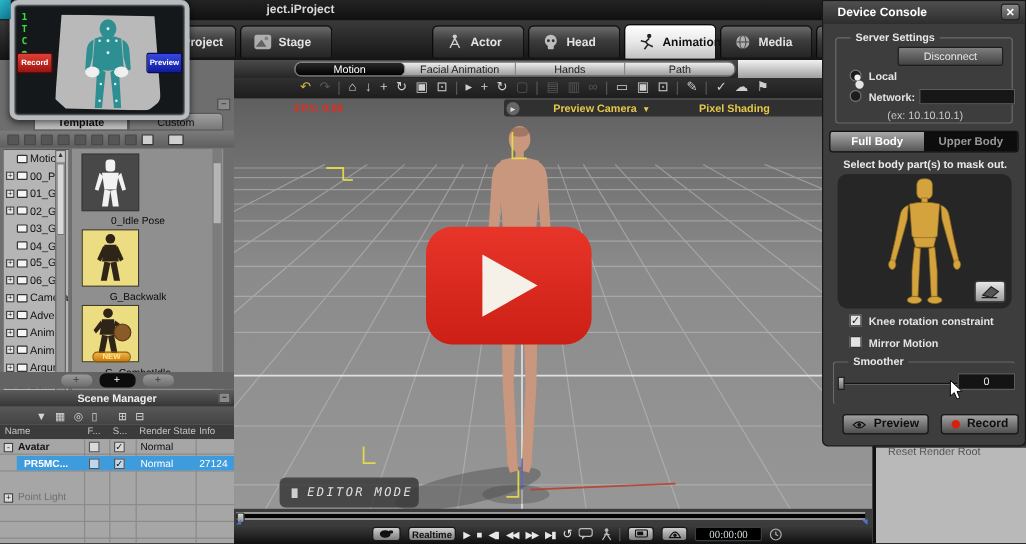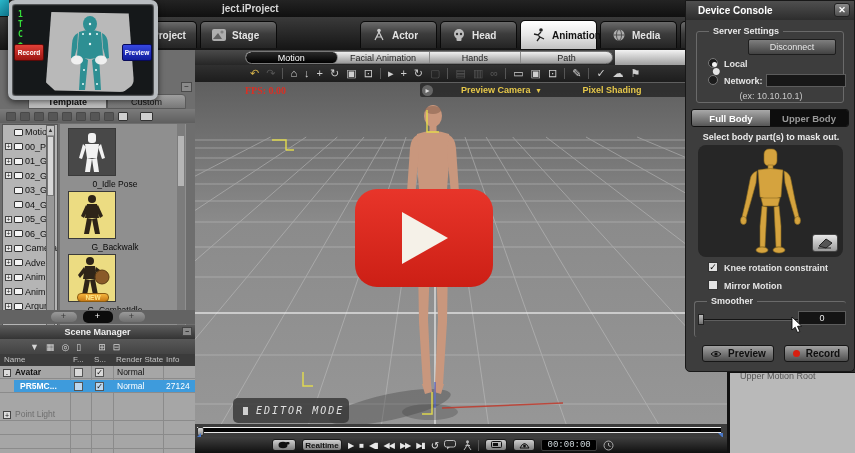--- a/index.html
+++ b/index.html
@@ -120,24 +120,24 @@
   #dc-slider-track { position:absolute; left:14px; top:318px; width:118px; height:2px; background:#141414; border-bottom:1px solid #5f5f5f; }
   #dc-slider-handle { position:absolute; left:12px; top:313px; width:6px; height:11px; background:linear-gradient(#bdbdbd,#6e6e6e); border:1px solid #222; }
   #dc-smoother-val { position:absolute; left:112px; top:310px; width:48px; height:14px; background:#141414; border:1px solid #5c5c5c; color:#e8e8e8; font-size:9px; text-align:center; line-height:13px; }
   .dc-btn { position:absolute; top:344px; height:17px; background:linear-gradient(#a2a2a2,#4e4e4e); border:1px solid #161616; border-radius:3px; color:#0e0e0e; font-size:10px; font-weight:bold; display:flex; align-items:center; justify-content:center; gap:6px; }
 
   
   #timeline { left:195px; top:424px; width:532px; height:13px; background:#3c3c3c; }
   #tl-track { position:absolute; left:2px; top:3px; width:524px; height:6px; background:#050505; border-top:1.5px solid #f0f0f0; border-bottom:1.5px solid #e8e8e8; }
   #tl-handle { position:absolute; left:0px; top:-1px; width:7px; height:9px; background:linear-gradient(#d8d8d8,#8a8a8a); border:1px solid #333; border-radius:2px; }
   .tl-tri { position:absolute; width:0; height:0; border-style:solid; }
-  #playbar { left:195px; top:437px; width:532px; height:16px; background:linear-gradient(#3f3f3f,#101010); display:flex; align-items:center; gap:6px; padding-left:77px; }
+  #playbar { left:195px; top:437px; width:532px; height:16px; background:linear-gradient(#3f3f3f,#101010); display:flex; align-items:center; gap:6px; padding-left:115px; }
   .pbtn { height:12px; border-radius:3px; background:linear-gradient(#cfcfcf,#7d7d7d); border:1px solid #1a1a1a; color:#111; font-size:8px; font-weight:bold; display:flex; align-items:center; justify-content:center; }
   .pglyph { color:#e8e8e8; font-size:8px; letter-spacing:-1px; }
-  #timedisp { width:56px; height:12px; background:#000; border:1px solid #3d3d3d; border-radius:2px; color:#cfd8dc; font-family:Liberation Mono, monospace; font-size:9px; text-align:center; line-height:11px; letter-spacing:0px; }
+  #timedisp { width:56px; height:12px; background:#000; border:1px solid #3d3d3d; border-radius:2px; color:#cfd8dc; font-family:Liberation Serif, serif; font-size:9px; text-align:center; line-height:11px; letter-spacing:0px; }
   #bottomright { left:727px; top:372px; width:128px; height:81px; background:#b9b9b9; border-left:3px solid #111; border-top:1px solid #111; overflow:hidden; }
   #bottomright .txt { margin:-2px 0 0 10px; font-size:9px; color:#555; white-space:nowrap; }
 
   
   #sensorwin { left:8px; top:0px; width:150px; height:100px; border:4px solid #b8bcc0; border-radius:7px;
                background:#15181a; box-shadow:0 2px 6px rgba(0,0,0,.6), inset 0 0 2px #fff; z-index:50; }
   #depthblob { position:absolute; left:34px; top:8px; width:88px; height:80px; background:#b9b9b9; border-radius:6px 8px 14px 10px;
                clip-path:polygon(6% 0,94% 2%,100% 90%,88% 100%,10% 98%,0 88%); }
   #indicators { position:absolute; left:6px; top:6px; display:flex; flex-direction:column; gap:1px; color:#35e03a; font-size:8px; font-weight:bold; font-family:"DejaVu Sans Mono",monospace; }
   #rec-btn { position:absolute; left:2px; top:40px; width:30px; height:17px; background:linear-gradient(#e04038,#9c1410); border:1px solid #5a0a08; border-radius:2px; color:#fff; font-size:6.5px; font-weight:bold; text-align:center; line-height:16px; }
@@ -595,21 +595,21 @@
         </svg>
     </div>
     <div id="timedisp">00:00:00</div>
     <svg width="11" height="11" viewBox="0 0 11 11">
         <circle cx="5.5" cy="5.5" r="4.5" fill="none" stroke="#aaa"></circle>
         <path d="M5.5 3 V5.5 L7.5 6.5" stroke="#aaa" fill="none"></path>
       </svg>
   </div>
 
   <div class="abs" id="bottomright">
-    <div class="txt">Upper Motion Root</div>
+    <div class="txt">Reset Render Root</div>
   </div>
 
   <div class="abs" id="console">
     <div id="dc-header">
       <span id="dc-title">Device Console</span>
       <div id="dc-close">✕</div>
     </div>
 
     <div class="groupbox" style="left:10px;top:30px;width:148px;height:72px">
       <span class="grouplabel">Server Settings</span>

